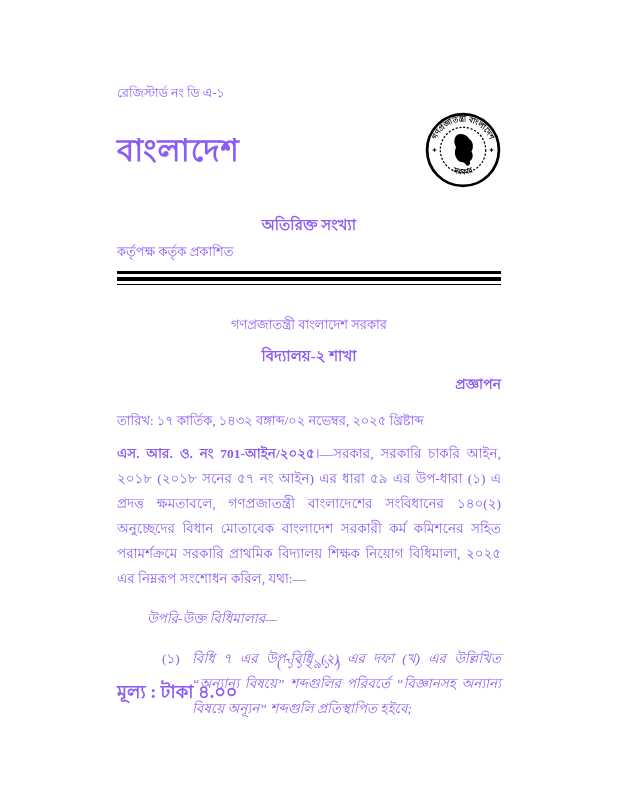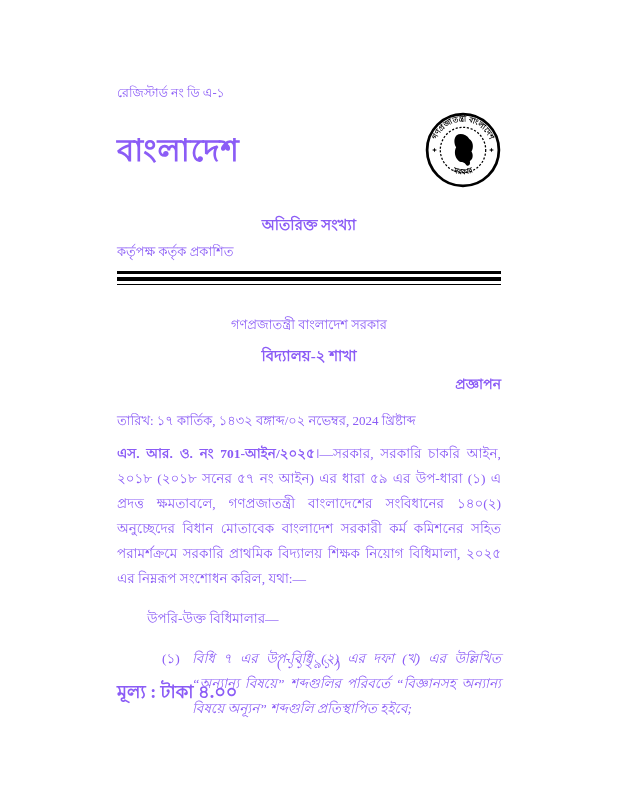--- a/index.html
+++ b/index.html
@@ -93,20 +93,21 @@
     font-size: 13.5px;
     line-height: 1.85;
     text-align: justify;
     margin-top: 10px;
   }
   .bold { font-weight: bold; }
   .amendment-intro {
     font-size: 13.5px;
     margin-top: 16px;
     padding-left: 30px;
+    font-style: italic;
   }
   .clause {
     display: flex;
     margin-top: 16px;
     padding-left: 45px;
     font-size: 13.5px;
     line-height: 1.85;
   }
   .clause-no { flex: 0 0 30px; }
   .clause-text { flex: 1; text-align: justify; font-style: italic; }
@@ -177,21 +178,21 @@
 
     <div class="double-rule"></div>
 
     <div class="gov-line">গণপ্রজাতন্ত্রী বাংলাদেশ সরকার</div>
 
 
     <div class="branch-line">বিদ্যালয়-২ শাখা</div>
 
     <div class="notice-heading">প্রজ্ঞাপন</div>
 
-    <div class="date-detail">তারিখ: ১৭ কার্তিক, ১৪৩২ বঙ্গাব্দ/০২ নভেম্বর, 2024 খ্রিষ্টাব্দ</div>
+    <div class="date-detail">তারিখ: ১৭ কার্তিক, ১৪৩২ বঙ্গাব্দ/০২ নভেম্বর, ২০২৫ খ্রিষ্টাব্দ</div>
 
     <p class="sro-para"><span class="bold">এস. আর. ও. নং 701-আইন/২০২৫</span><span>।—সরকার, সরকারি চাকরি আইন, ২০১৮ (২০১৮ সনের ৫৭ নং আইন) এর ধারা ৫৯ এর উপ-ধারা (১) এ প্রদত্ত ক্ষমতাবলে, গণপ্রজাতন্ত্রী বাংলাদেশের সংবিধানের ১৪০(২) অনুচ্ছেদের বিধান মোতাবেক বাংলাদেশ সরকারী কর্ম কমিশনের সহিত পরামর্শক্রমে সরকারি প্রাথমিক বিদ্যালয় শিক্ষক নিয়োগ বিধিমালা, ২০২৫ এর নিম্নরূপ সংশোধন করিল, যথা:—</span></p>
 
     <div class="amendment-intro">উপরি-উক্ত বিধিমালার—</div>
 
     <div class="clause">
       <span class="clause-no">(১)</span>
       <span class="clause-text">বিধি ৭ এর উপ-বিধি (২) এর দফা (খ) এর উল্লিখিত “অন্যান্য বিষয়ে” শব্দগুলির পরিবর্তে “বিজ্ঞানসহ অন্যান্য বিষয়ে অন্যূন” শব্দগুলি প্রতিস্থাপিত হইবে;</span>
     </div>
 

